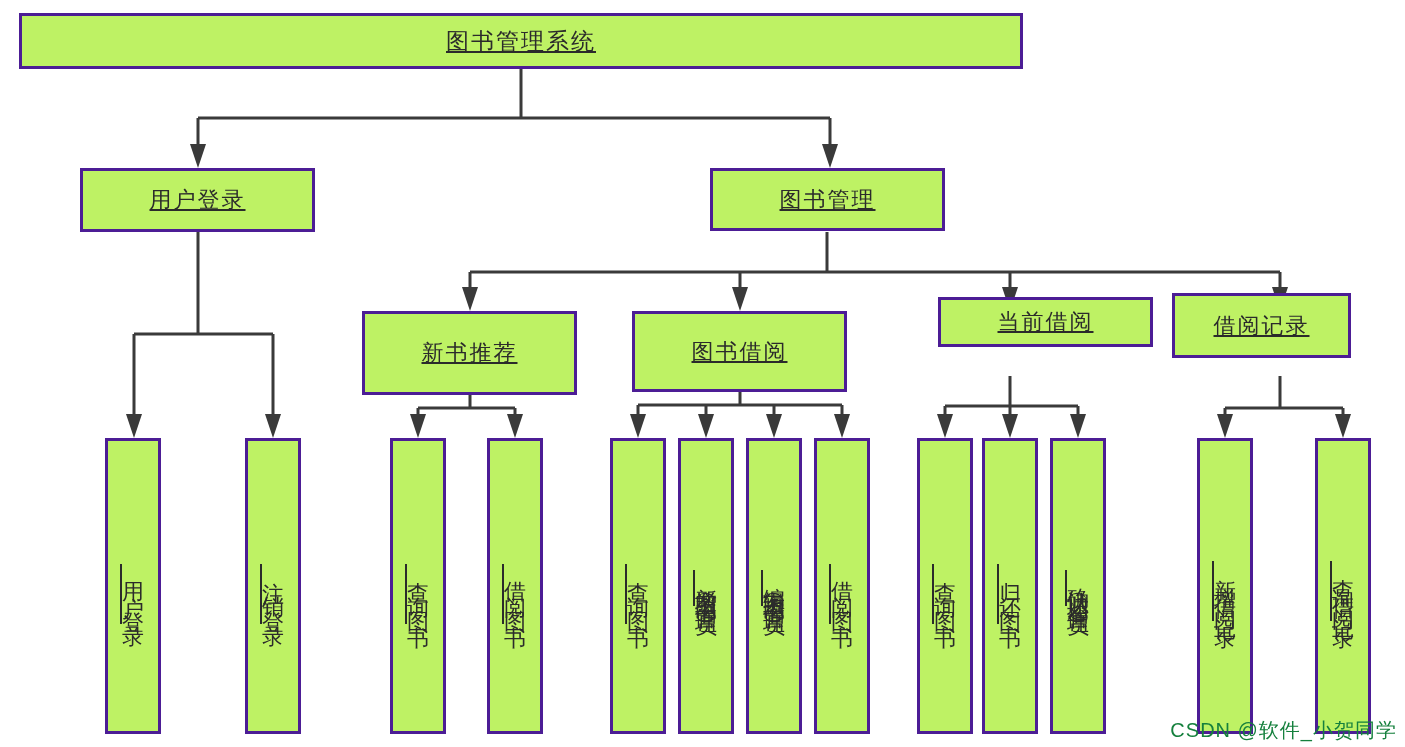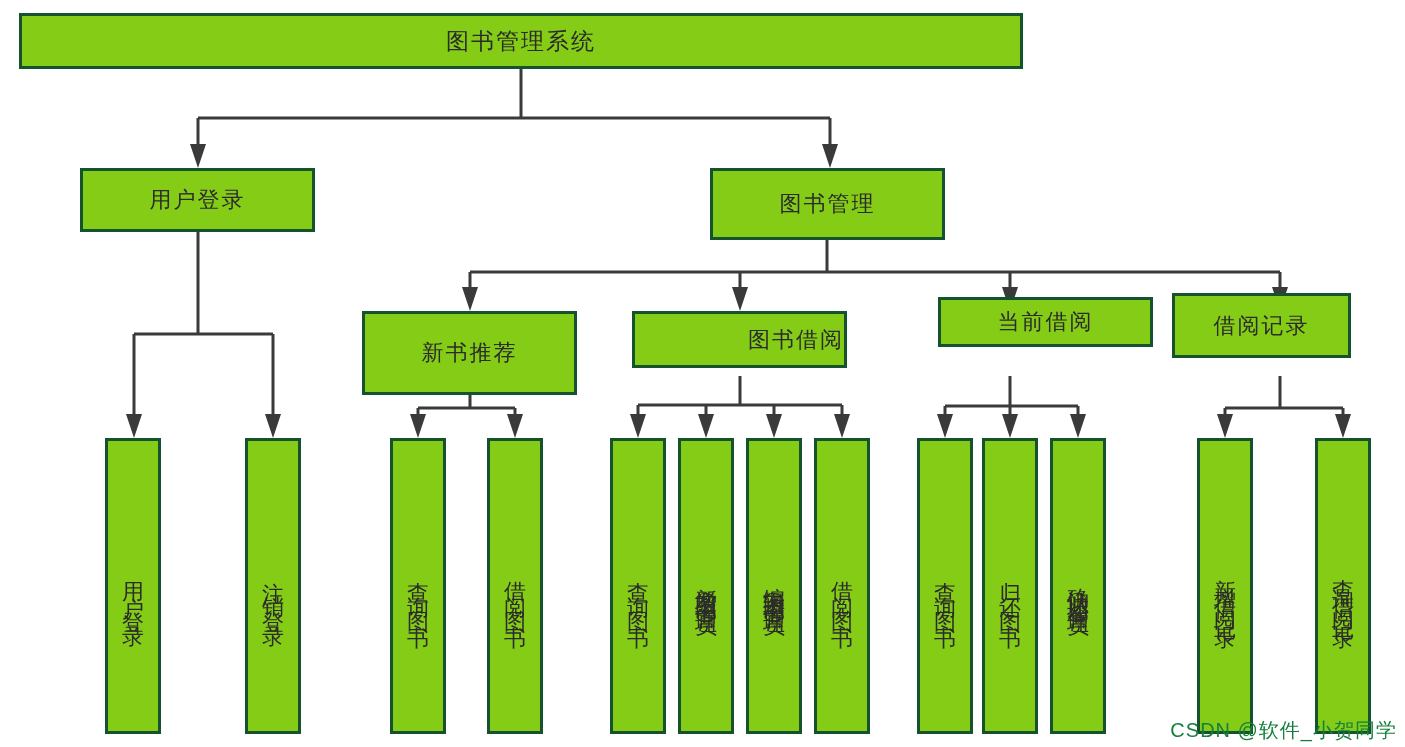--- a/index.html
+++ b/index.html
@@ -2,22 +2,22 @@
 <html><head>
 <meta charset="utf-8">
 <style>
   html,body{margin:0;padding:0;background:#ffffff;}
   #stage{
     position:relative;width:1405px;height:747px;background:#ffffff;
     font-family:"Liberation Sans","DejaVu Sans",sans-serif;color:#2b2b2b;overflow:hidden;
   }
   #wires{position:absolute;left:0;top:0;z-index:0;}
   .box{
-    position:absolute;box-sizing:border-box;border:3px solid #14532d;background:#84cc16;
-    display:flex;align-items:center;justify-content:center;z-index:1;
+    position:absolute;box-sizing:border-box;border:3px solid #4c1d95;background:#bef264;
+    display:flex;align-items:center;justify-content:center;z-index:1;text-decoration:underline;
   }
   .hbox{font-size:22px;letter-spacing:2px;}
   .root{font-size:23px;}
   .vbox span{
     writing-mode:vertical-rl;text-orientation:mixed;
     font-size:22px;line-height:1;display:block;
   }
   .ls4 span{letter-spacing:15px;text-indent:15px;}
   .ls6 span{letter-spacing:10px;text-indent:10px;}
   .ls9 span{letter-spacing:4px;text-indent:4px;}
@@ -71,28 +71,28 @@
     </g>
   </svg>
 
   <div class="box hbox root" style="left:19px;top:13px;width:1004px;height:56px;">
     <span>图书管理系统</span>
   </div>
 
   <div class="box hbox" style="left:80px;top:168px;width:235px;height:64px;">
     <span>用户登录</span>
   </div>
-  <div class="box hbox" style="left:710px;top:168px;width:235px;height:72px;">
+  <div class="box hbox" style="left:710px;top:168px;width:235px;height:63px;">
     <span>图书管理</span>
   </div>
 
   <div class="box hbox" style="left:362px;top:311px;width:215px;height:84px;">
     <span>新书推荐</span>
   </div>
-  <div class="box hbox" style="left:632px;top:311px;width:215px;height:57px;justify-content:flex-end;">
+  <div class="box hbox" style="left:632px;top:311px;width:215px;height:81px;">
     <span>图书借阅</span>
   </div>
   <div class="box hbox" style="left:902px;top:297px;width:215px;height:50px;margin-left:36px;">
     <span>当前借阅</span>
   </div>
   <div class="box hbox" style="left:1172px;top:293px;width:179px;height:65px;">
     <span>借阅记录</span>
   </div>
 
   <div class="box vbox ls4" style="left:105px;top:438px;width:56px;height:296px;">

